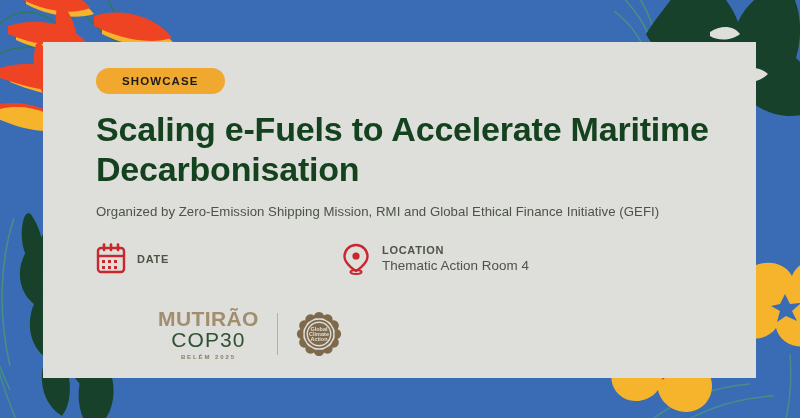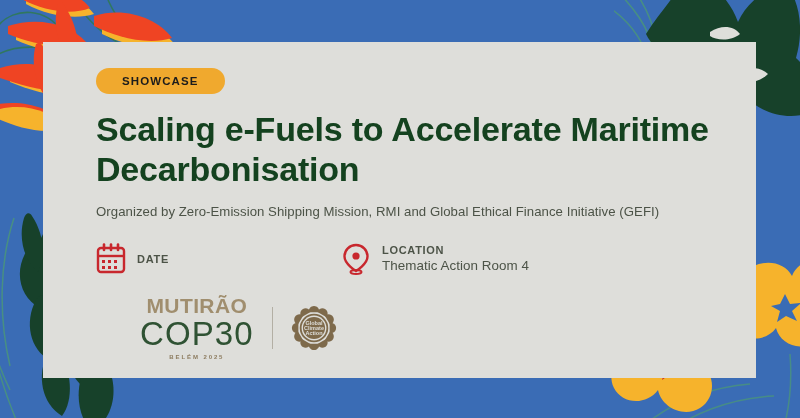--- a/index.html
+++ b/index.html
@@ -74,36 +74,36 @@
   }
   .meta-value {
     color:#4C5347;
     font-size:13.4px;
     letter-spacing:0.05px;
   }
 
   
   .logo-strip {
     position:absolute;
-    left:97px; bottom:18px;
+    left:115px; bottom:18px;
     display:flex;
     align-items:center;
     gap:18px;
   }
   .cop-logo { display:flex; flex-direction:column; align-items:center; }
   .cop-mutirao {
     color:#A08E6E;
     font-size:21px;
     font-weight:bold;
     letter-spacing:0.4px;
     line-height:1;
   }
   .cop-30 {
     color:#2F5233;
-    font-size:33px;
+    font-size:21px;
     font-weight:500;
     letter-spacing:1.1px;
     line-height:1.08;
   }
   .cop-belem {
     color:#8C7B5E;
     font-size:6px;
     font-weight:bold;
     letter-spacing:1.9px;
     margin-top:2px;

